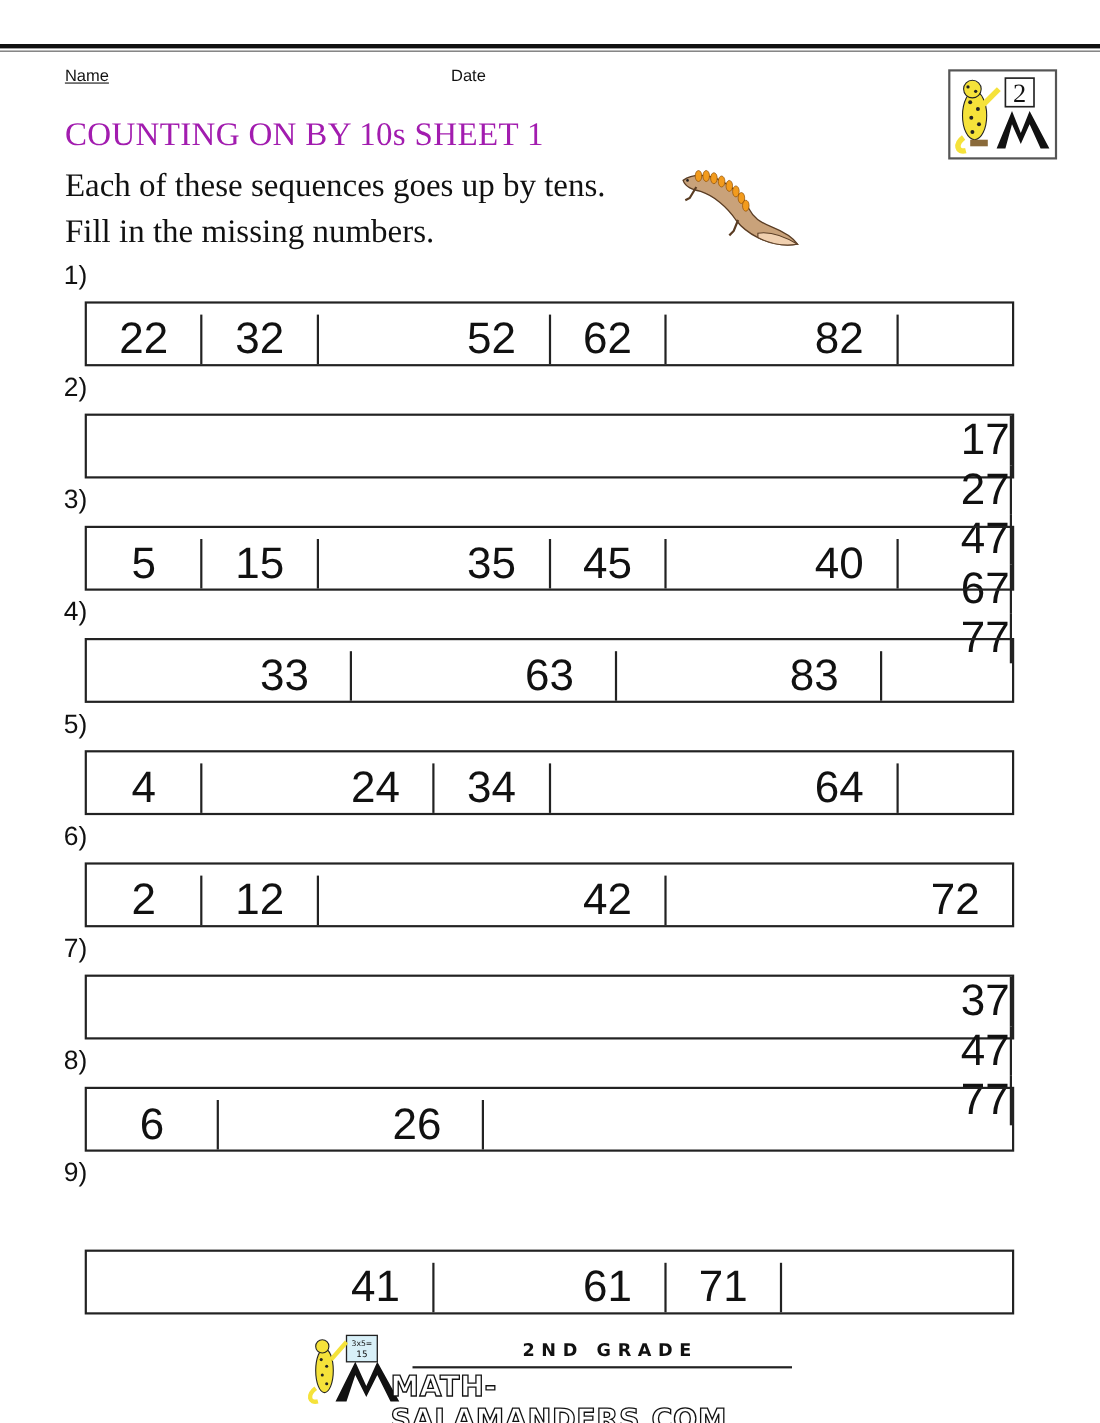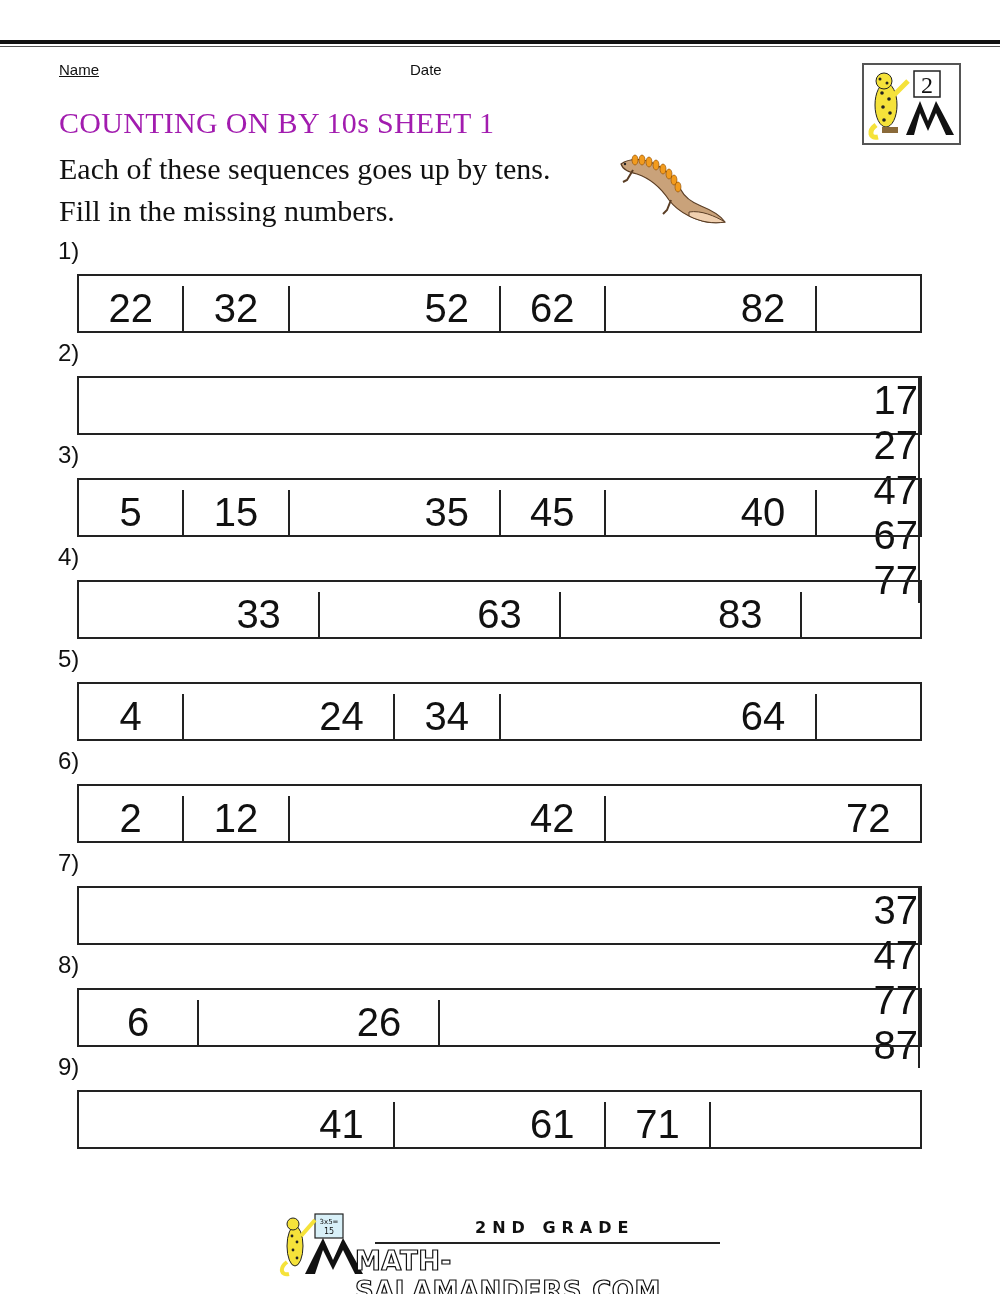--- a/index.html
+++ b/index.html
@@ -148,37 +148,36 @@
 </div>
 
 <div class="qnum" style="top:849px;">7)</div>
 <div class="row" style="top:886px;flex-direction:column;">
   <div class="cell"></div>
   <div class="cell">37</div>
   <div class="cell">47</div>
   <div class="cell"></div>
   <div class="cell"></div>
   <div class="cell">77</div>
-  <div class="cell">87</div>
   <div class="cell"></div>
 </div>
 
 <div class="qnum" style="top:951px;">8)</div>
 <div class="row" style="top:988px;">
   <div class="cell">6</div>
   <div class="cell"></div>
   <div class="cell">26</div>
   <div class="cell"></div>
   <div class="cell"></div>
   <div class="cell"></div>
   <div class="cell"></div>
 </div>
 
 <div class="qnum" style="top:1053px;">9)</div>
-<div class="row" style="top:1090px;">
+<div class="row" style="top:1136px;">
   <div class="cell"></div>
   <div class="cell"></div>
   <div class="cell">41</div>
   <div class="cell"></div>
   <div class="cell">61</div>
   <div class="cell">71</div>
   <div class="cell"></div>
   <div class="cell"></div>
 </div>
 

